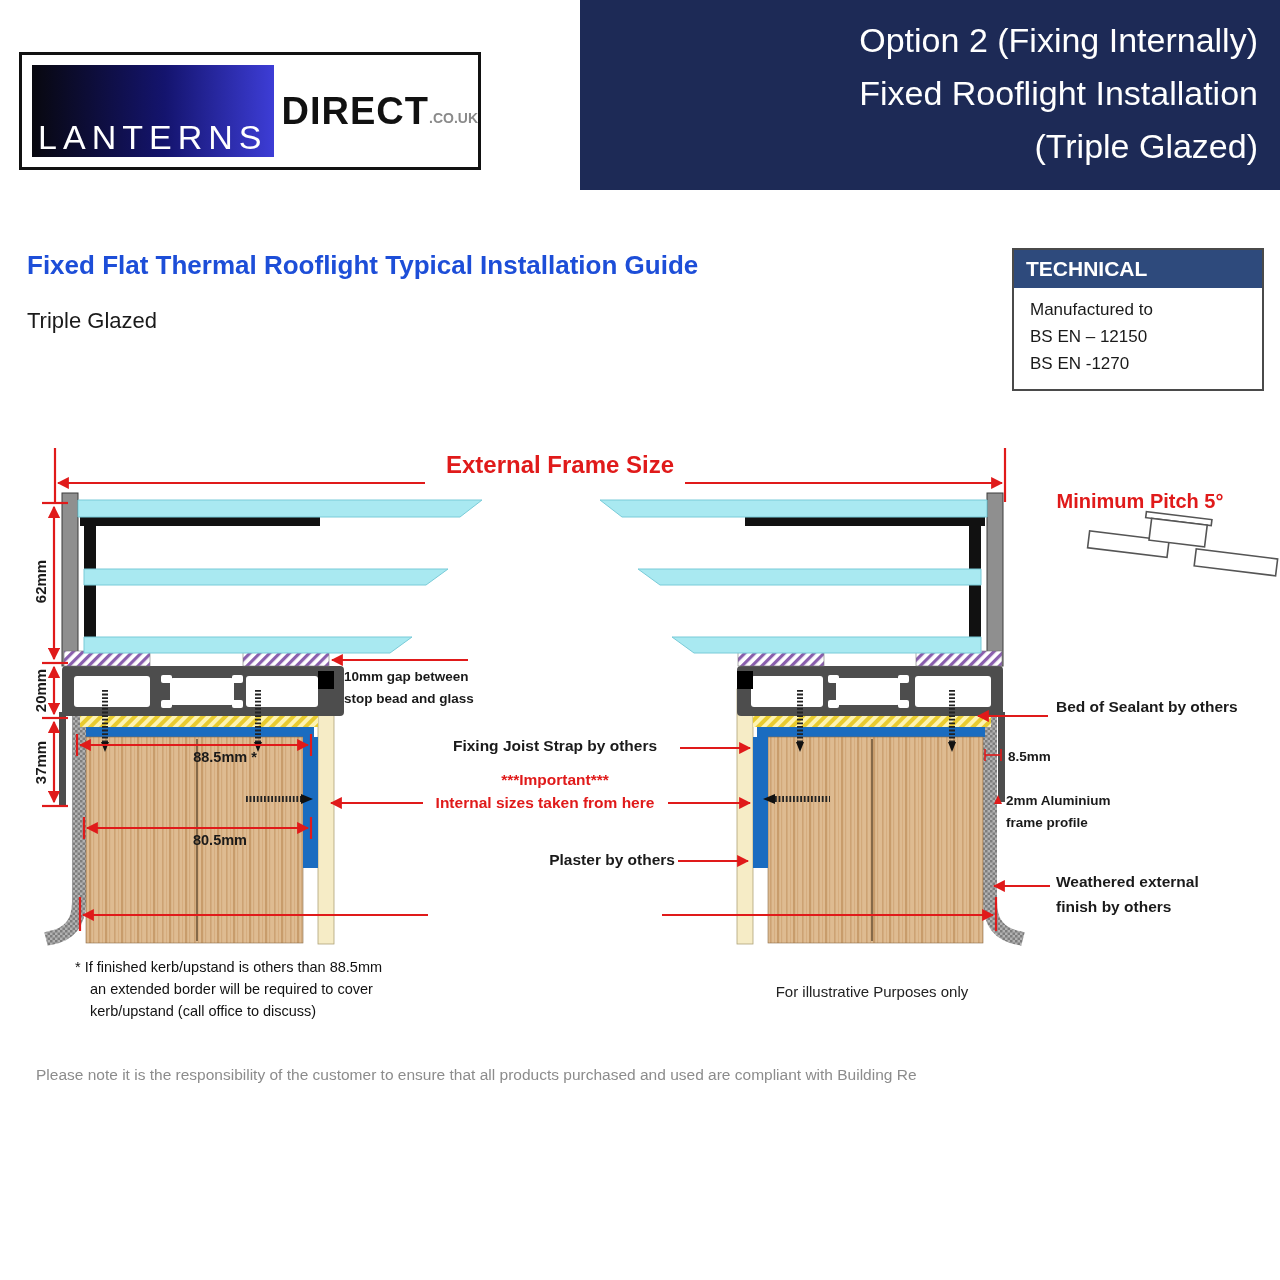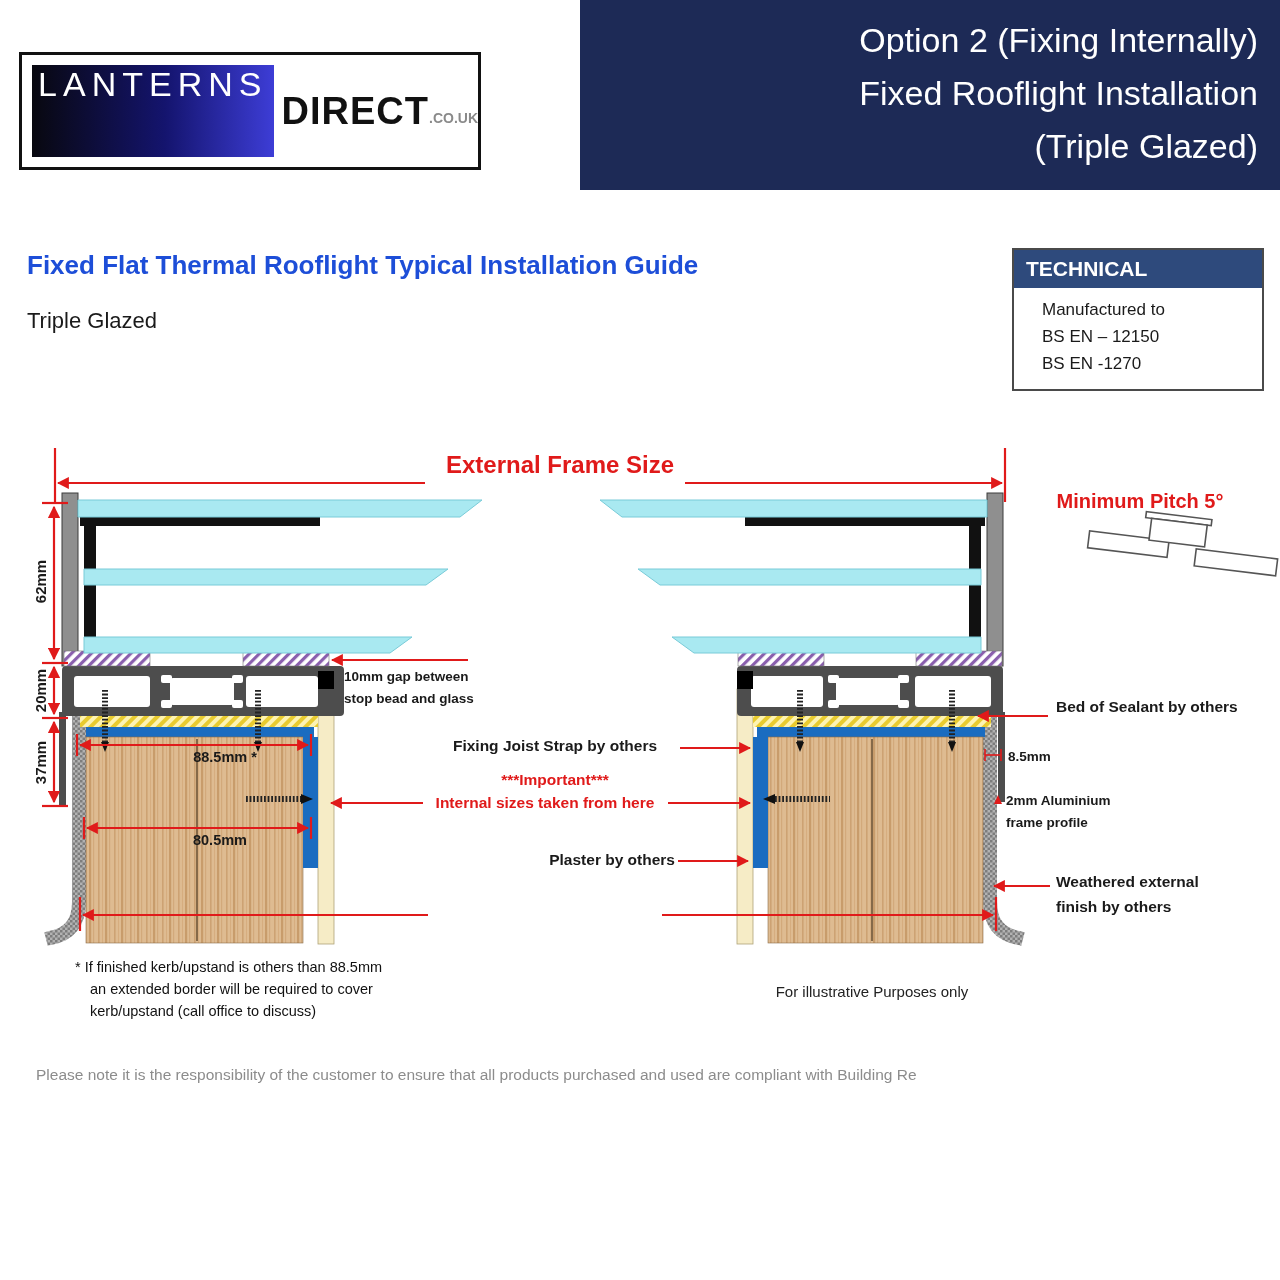--- a/index.html
+++ b/index.html
@@ -15,33 +15,33 @@
     background: #1d2a56; color: #fff; text-align: right;
     padding: 14px 22px 0 0; line-height: 53px; font-size: 34px; font-weight: 400;
   }
   .logo-box {
     position: absolute; left: 19px; top: 52px; width: 462px; height: 118px;
     border: 3px solid #111; background: #fff; display: flex; align-items: center;
   }
   .logo-grad {
     margin-left: 10px; height: 92px; width: 242px;
     background: linear-gradient(90deg, #08080f 0%, #14146e 55%, #3d3dd6 100%);
-    display: flex; align-items: flex-start; justify-content: center;
+    display: flex; align-items: flex-end; justify-content: center;
   }
   .logo-grad span { color: #fff; font-size: 34px; font-weight: 400; letter-spacing: 6px; }
   .logo-direct { font-size: 38px; font-weight: 800; color: #111; margin-left: 8px; letter-spacing: 1px; }
   .logo-tld { font-size: 14px; font-weight: bold; color: #8a8a8a; margin-top: 14px; }
   .heading { position: absolute; left: 27px; top: 250px; font-size: 26px; font-weight: bold; color: #1d4ed8; }
   .subheading { position: absolute; left: 27px; top: 308px; font-size: 22px; color: #1a1a1a; }
   .tech-box {
     position: absolute; left: 1012px; top: 248px; width: 252px;
     border: 2px solid #4a4a4a; background: #fff;
   }
   .tech-head { background: #2e4a7c; color: #fff; font-size: 21px; font-weight: bold; padding: 7px 12px; }
-  .tech-body { padding: 8px 12px 12px 28px; font-size: 17px; line-height: 27px; color: #1a1a1a; }
+  .tech-body { padding: 8px 12px 12px 16px; font-size: 17px; line-height: 27px; color: #1a1a1a; }
   
   .lbl { position: absolute; color: #1a1a1a; font-weight: bold; white-space: nowrap; }
   .red { color: #e01a1a; }
   .big { font-size: 24px; }
   .mid { font-size: 15.5px; }
   .sm  { font-size: 13.5px; line-height: 22px; }
   .dimtxt { font-size: 14.5px; }
   .center { text-align: center; }
   .vdim {
     position: absolute; width: 60px; text-align: center;

